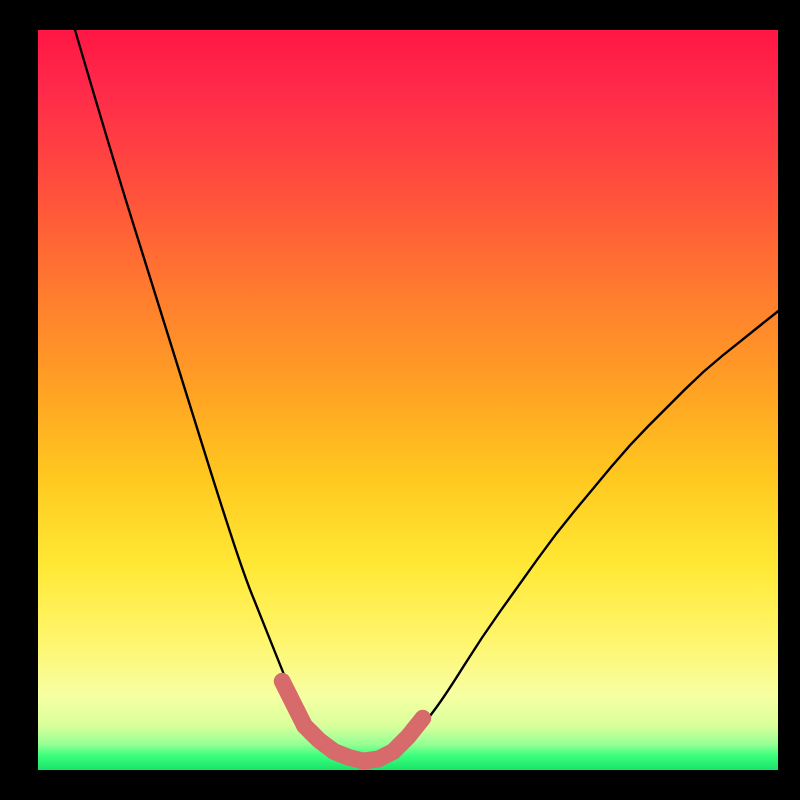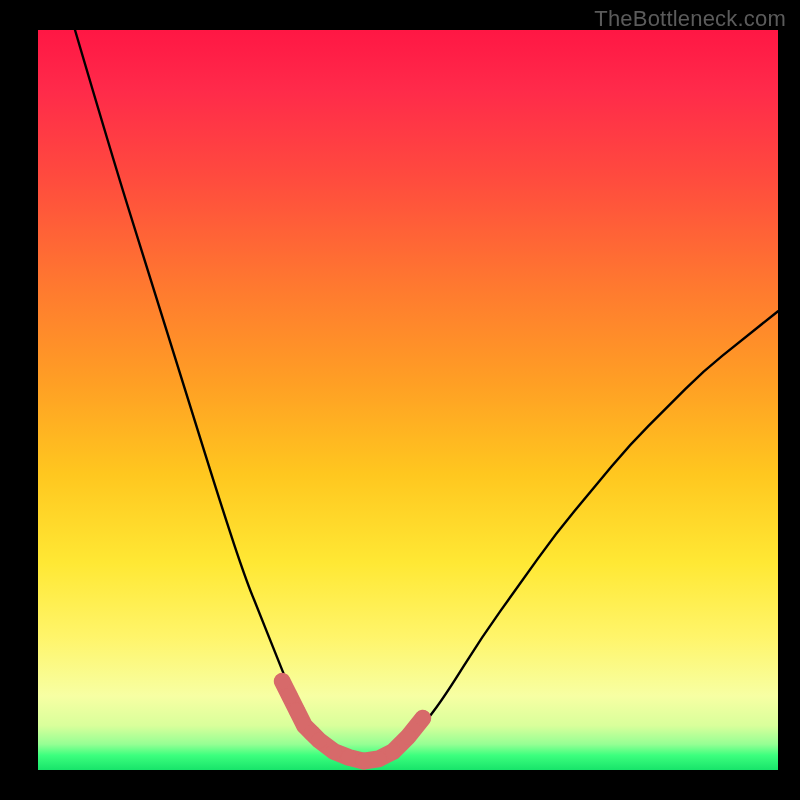--- a/index.html
+++ b/index.html
@@ -59,21 +59,20 @@
     width: 740px;
     height: 740px;
     overflow: visible;
   }
 </style>
 </head>
 <body>
 
 <div class="frame">
 
-  <div class="watermark">TheBottleneck.com</div>
 
   <div class="plot-area">
     <svg class="curves" viewBox="0 0 740 740" preserveAspectRatio="none">
       <g id="series-left">
           <path d="M 37.0 0.0 Q 74.0 125.8 92.5 185.0 Q 111.0 244.2 129.5 303.4 Q 148.0 362.6 166.5 421.8 Q 185.0 481.0 196.1 514.3 Q 207.2 547.6 214.6 566.1 Q 222.0 584.6 229.4 603.1 Q 236.8 621.6 244.2 640.1 Q 251.6 658.6 255.3 666.0 Q 259.0 673.4 262.7 680.8 Q 266.4 688.2 270.1 693.8 Q 273.8 699.3 277.5 704.8 Q 281.2 710.4 288.6 716.0 Q 296.0 721.5 303.4 725.2 Q 310.8 728.9 318.2 730.8 L 325.6 732.6" fill="none" stroke="#000000" stroke-width="2.4" stroke-linecap="round" stroke-linejoin="round"></path>
         </g>
       <g id="series-right">
           <path d="M 325.6 732.6 Q 340.4 730.4 347.8 727.8 Q 355.2 725.2 362.6 719.7 Q 370.0 714.1 377.4 704.9 Q 384.8 695.6 395.9 680.8 Q 407.0 666.0 425.5 636.4 Q 444.0 606.8 462.5 580.9 Q 481.0 555.0 499.5 529.1 Q 518.0 503.2 536.5 481.0 Q 555.0 458.8 573.5 436.6 Q 592.0 414.4 610.5 395.9 Q 629.0 377.4 647.5 358.9 Q 666.0 340.4 684.5 325.6 Q 703.0 310.8 721.5 296.0 L 740.0 281.2" fill="none" stroke="#000000" stroke-width="2.4" stroke-linecap="round" stroke-linejoin="round"></path>
         </g>
       <g id="markers-left">

